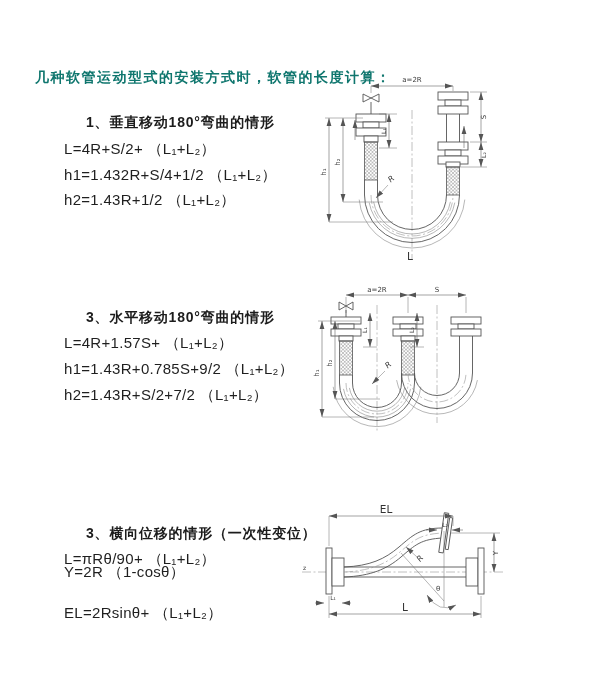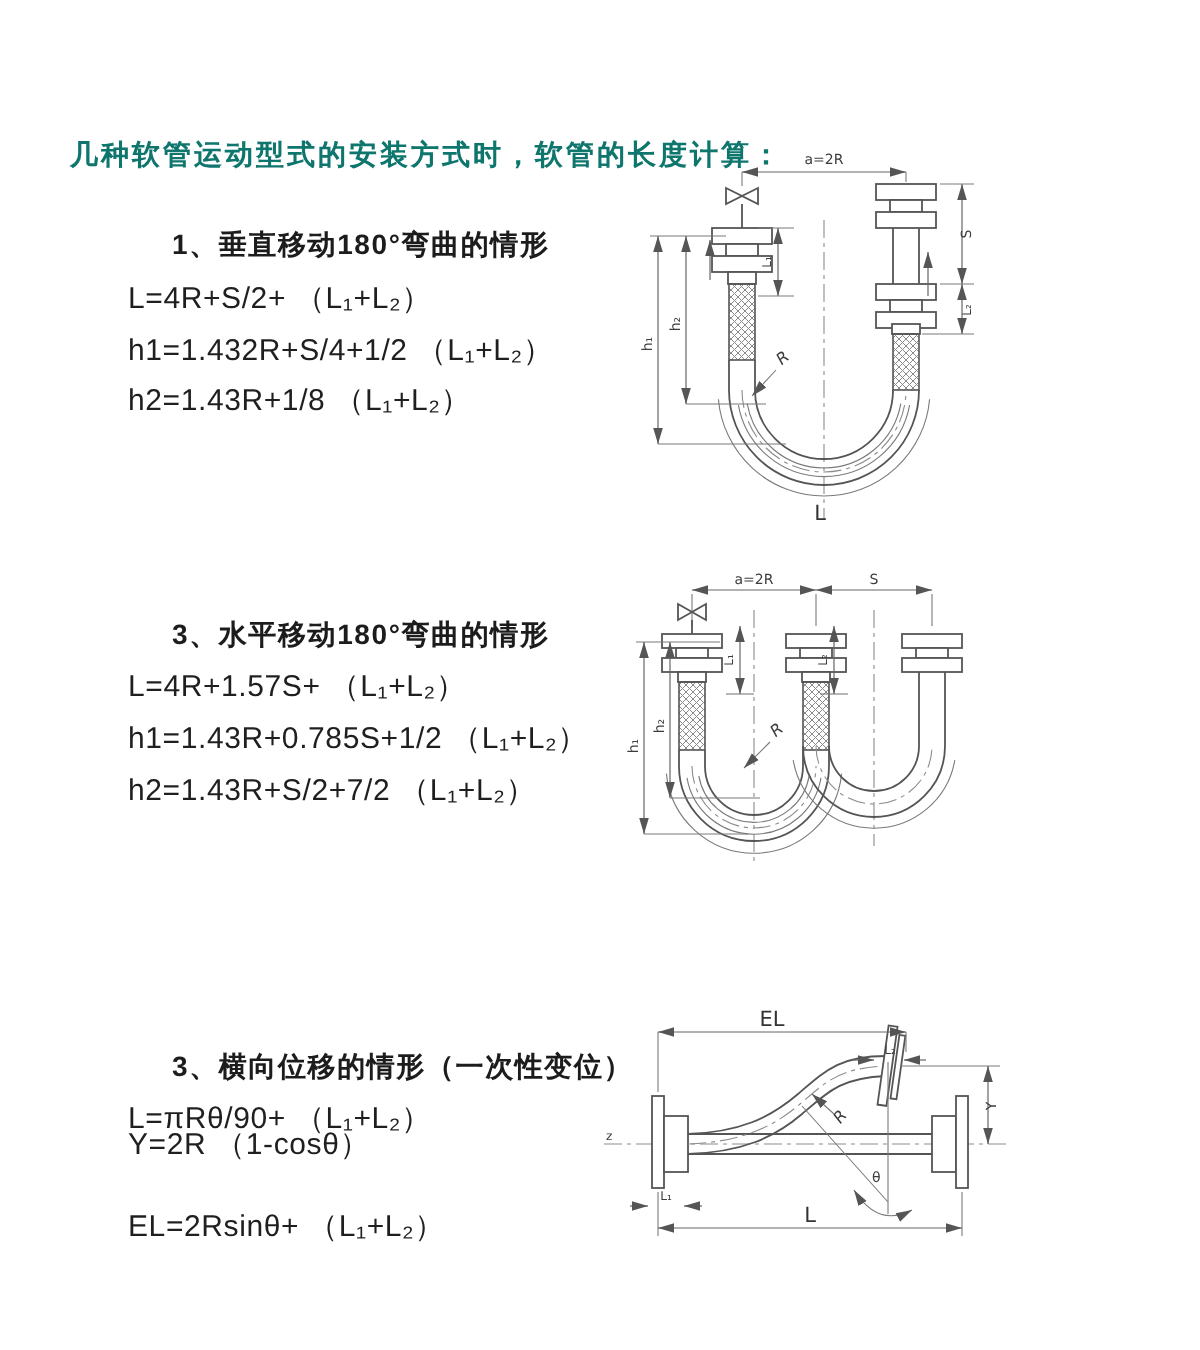--- a/index.html
+++ b/index.html
@@ -36,25 +36,25 @@
       <path d="M0,0 L3.5,3.5 M3.5,0 L0,3.5" stroke="#8a8a8a" stroke-width="0.5"></path>
     </pattern>
   </defs>
 </svg>
 
 <div class="title">几种软管运动型式的安装方式时，软管的长度计算：</div>
 
 <div class="heading" style="top:114px">1、垂直移动180°弯曲的情形</div>
 <div class="formula" style="top:140px">L=4R+S/2+ （L₁+L₂）</div>
 <div class="formula" style="top:166px">h1=1.432R+S/4+1/2 （L₁+L₂）</div>
-<div class="formula" style="top:191px">h2=1.43R+1/8 （L₁+L₂）</div>
+<div class="formula" style="top:191px">h2=1.43R+1/2 （L₁+L₂）</div>
 
 <div class="heading" style="top:309px">3、水平移动180°弯曲的情形</div>
 <div class="formula" style="top:334px">L=4R+1.57S+ （L₁+L₂）</div>
-<div class="formula" style="top:360px">h1=1.43R+0.785S+1/2 （L₁+L₂）</div>
+<div class="formula" style="top:360px">h1=1.43R+0.785S+9/2 （L₁+L₂）</div>
 <div class="formula" style="top:386px">h2=1.43R+S/2+7/2 （L₁+L₂）</div>
 
 <div class="heading" style="top:525px">3、横向位移的情形（一次性变位）</div>
 <div class="formula" style="top:550px">L=πRθ/90+ （L₁+L₂）</div>
 <div class="formula" style="top:563px">Y=2R （1-cosθ）</div>
 <div class="formula" style="top:604px">EL=2Rsinθ+ （L₁+L₂）</div>
 
 <svg style="left:313px;top:68px" width="212" height="200" viewBox="0 0 212 200">
 
   <line class="cl" x1="99" y1="42" x2="99" y2="192"></line>

